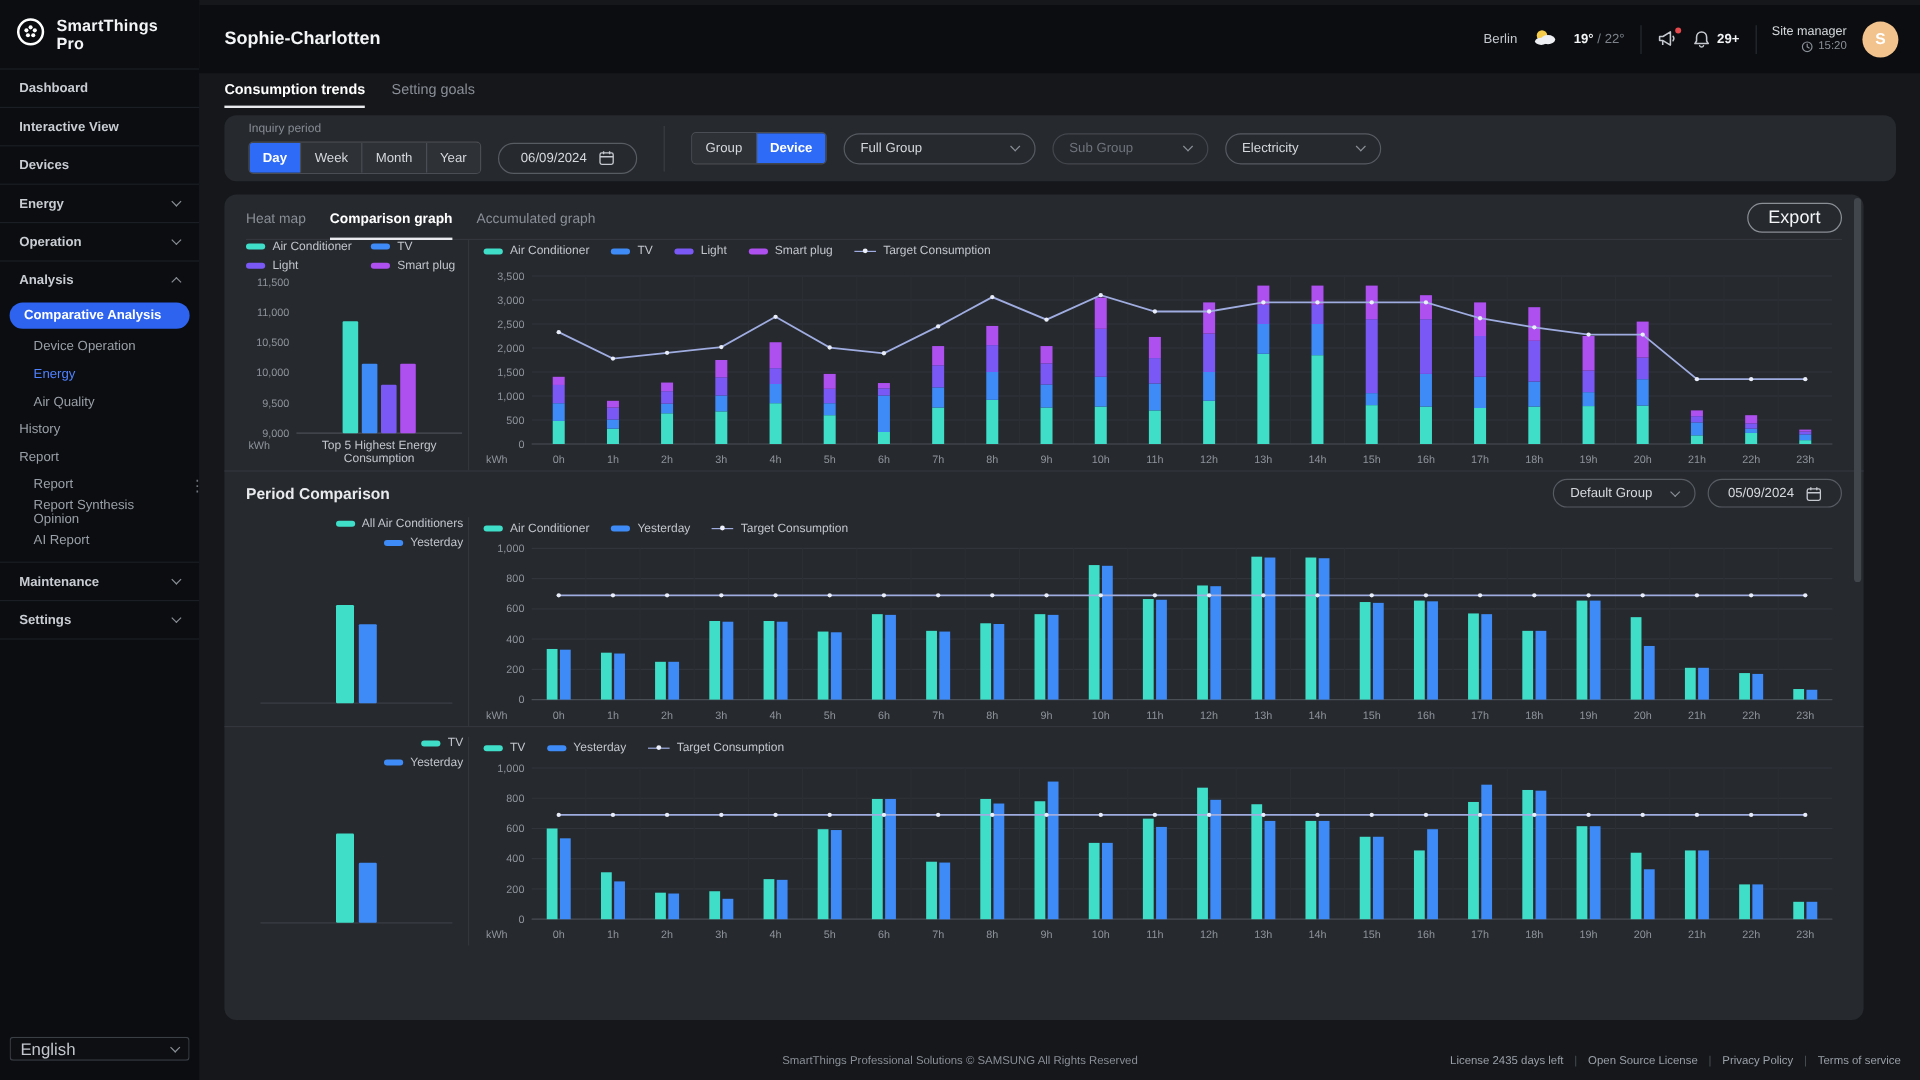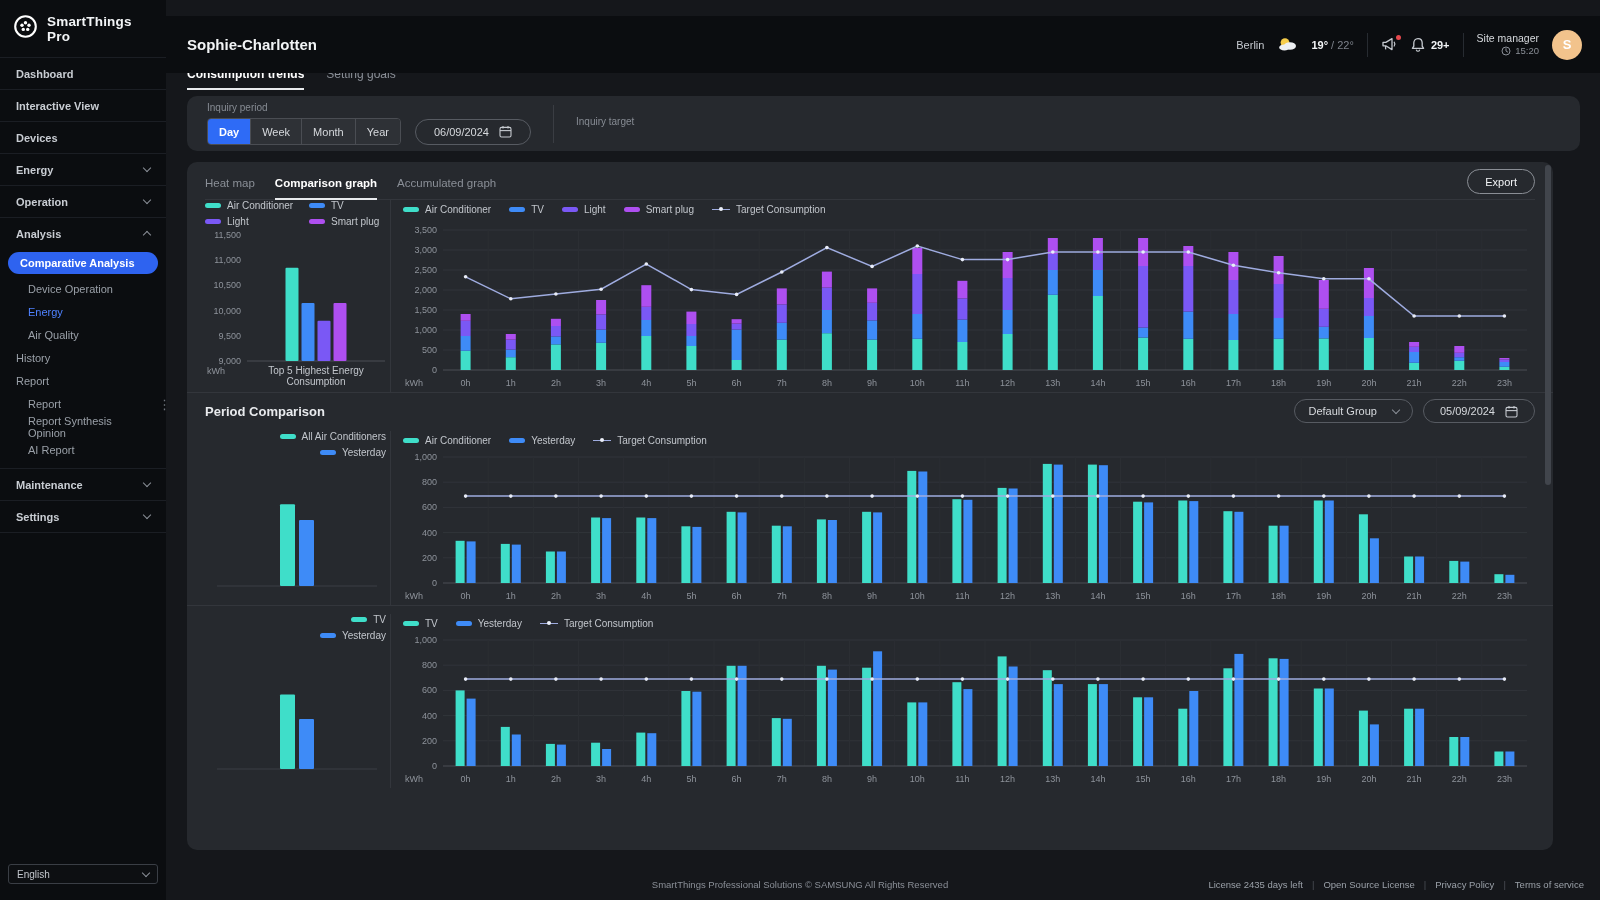--- a/index.html
+++ b/index.html
@@ -16,23 +16,23 @@
   .nav-sub{display:flex;align-items:center;height:23px;padding:0 16px;color:#9AA0A8;font-weight:400;cursor:pointer;}
   .nav-sub.lvl2{padding-left:28px;}
   .nav-sub.sel{color:#4F82FF;}
   .nav-pill{margin:3px 8px;height:22px;border-radius:12px;background:#2E63F0;color:#fff;
     font-weight:600;display:flex;align-items:center;padding:0 12px;cursor:pointer;}
   .chev{width:6px;height:6px;border-right:1.4px solid #8A8F97;border-bottom:1.4px solid #8A8F97;
     display:inline-block;transform:rotate(45deg);margin-top:-3px;}
   .chev.up{transform:rotate(-135deg);margin-top:3px;}
   .lang{position:fixed;left:8px;bottom:16px;width:150px;height:20px;border:1px solid #3A3E45;
     border-radius:3px;display:flex;align-items:center;justify-content:space-between;padding:0 8px;
-    color:#C3C7CD;font-size:10px;background:#0D0F12;z-index:6;cursor:pointer;}
+    color:#C3C7CD;font-size:14px;background:#0D0F12;z-index:6;cursor:pointer;}
   
-  .topbar{position:fixed;left:166px;top:16px;width:1434px;height:57px;background:#0B0D10;
+  .topbar{position:fixed;left:166px;top:4px;width:1434px;height:57px;background:#0B0D10;
     display:flex;align-items:center;justify-content:space-between;padding:0 18px 0 21px;z-index:4;}
   .page-title{font-size:15px;font-weight:700;color:#F2F4F6;}
   .top-right{display:flex;align-items:center;gap:13px;color:#C6CAD0;font-size:11px;}
   .vsep{width:1px;height:24px;background:#272B31;}
   .temp-low{color:#7C818A;}
   .icon-btn{position:relative;display:flex;align-items:center;gap:6px;cursor:pointer;}
   .reddot{position:absolute;top:-2px;right:-3px;width:5px;height:5px;border-radius:50%;background:#E5484D;}
   .bell-count{font-size:11px;font-weight:700;color:#F2F4F6;}
   .who{text-align:left;line-height:1.3;}
   .who .role{font-size:10.5px;color:#D6D9DD;}
@@ -59,21 +59,21 @@
   .pill .chev{margin-left:6px;}
   .fdiv{width:1px;height:38px;background:#3A3D43;}
   
   .main-panel{margin:11px 47px 0 21px;height:688px;background:#26292E;border-radius:10px;
     padding:0 18px 0 18px;position:relative;}
   .panel-tabs{display:flex;align-items:flex-end;gap:20px;height:38px;border-bottom:1px solid #33363C;}
   .ctab{font-size:11.5px;color:#8A8F97;padding-bottom:9px;border-bottom:2px solid transparent;
     margin-bottom:-1px;cursor:pointer;}
   .ctab.active{color:#fff;font-weight:700;border-bottom-color:#E8EAED;}
   .export{position:absolute;right:18px;top:7px;height:25px;padding:0 17px;border:1px solid #8A8E95;
-    border-radius:14px;background:transparent;color:#F2F4F6;font-size:11px;cursor:pointer;font-family:inherit;}
+    border-radius:14px;background:transparent;color:#F2F4F6;font-size:15px;cursor:pointer;font-family:inherit;}
   .section-head{display:flex;align-items:center;justify-content:space-between;height:36px;}
   .section-head h2{font-size:13px;font-weight:700;color:#E8EAED;}
   .head-ctls{display:flex;gap:10px;}
   .charts-row{display:flex;}
   .left-col{width:186px;flex:none;border-right:1px solid #33363C;padding-right:4px;}
   .right-col{flex:1;min-width:0;padding-left:12px;}
   .legend{display:flex;gap:18px;align-items:center;min-height:18px;font-size:10px;color:#C2C6CC;}
   .legend.grid2{display:grid;grid-template-columns:100px auto;row-gap:5px;column-gap:4px;}
   .legend.stack{display:flex;flex-direction:column;align-items:flex-end;gap:5px;}
   .lg-item{display:flex;align-items:center;cursor:pointer;}
@@ -253,21 +253,38 @@
           <svg width="13" height="13" viewBox="0 0 13 13">
               <rect x="1" y="2.4" width="11" height="9.6" rx="1.5" stroke="#C6CAD0" stroke-width="1.1" fill="none"></rect>
               <path d="M1 5.6h11" stroke="#C6CAD0" stroke-width="1.1"></path>
               <path d="M4 1v2.6M9 1v2.6" stroke="#C6CAD0" stroke-width="1.1"></path>
             </svg>
         </div>
       </div>
     </div>
     <div class="fdiv"></div>
     <div class="fgroup">
-      <div class="flabel">Inquiry target</div>
+      <div class="fctl">
+        <div class="seg">
+          <button>Group</button>
+          <button class="active">Device</button>
+        </div>
+        <div class="pill" style="min-width:160px;justify-content:space-between">
+            <span>Full Group</span>
+            <span class="chev"></span>
+          </div>
+        <div class="pill dim" style="min-width:130px;justify-content:space-between">
+            <span>Sub Group</span>
+            <span class="chev"></span>
+          </div>
+        <div class="pill" style="min-width:130px;justify-content:space-between">
+            <span>Electricity</span>
+            <span class="chev"></span>
+          </div>
+      </div>
     </div>
   </section>
 
   <section class="main-panel">
     <div class="panel-tabs">
       <div class="ctab"><span>Heat map</span></div>
       <div class="ctab active"><span>Comparison graph</span></div>
       <div class="ctab"><span>Accumulated graph</span></div>
     </div>
     <button class="export">Export</button>

